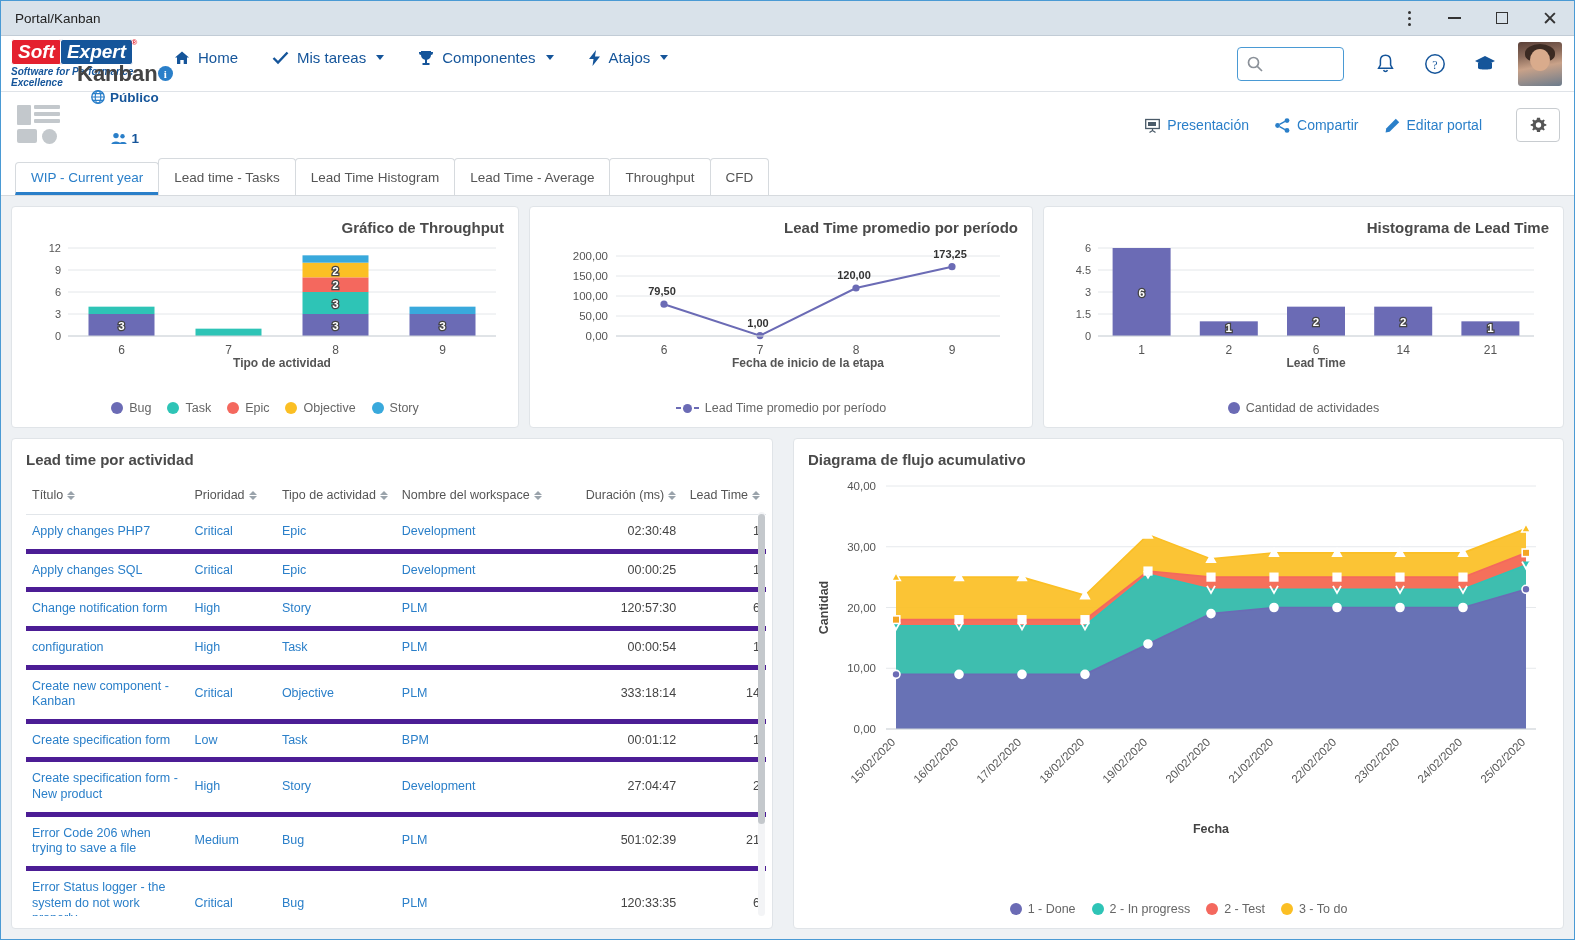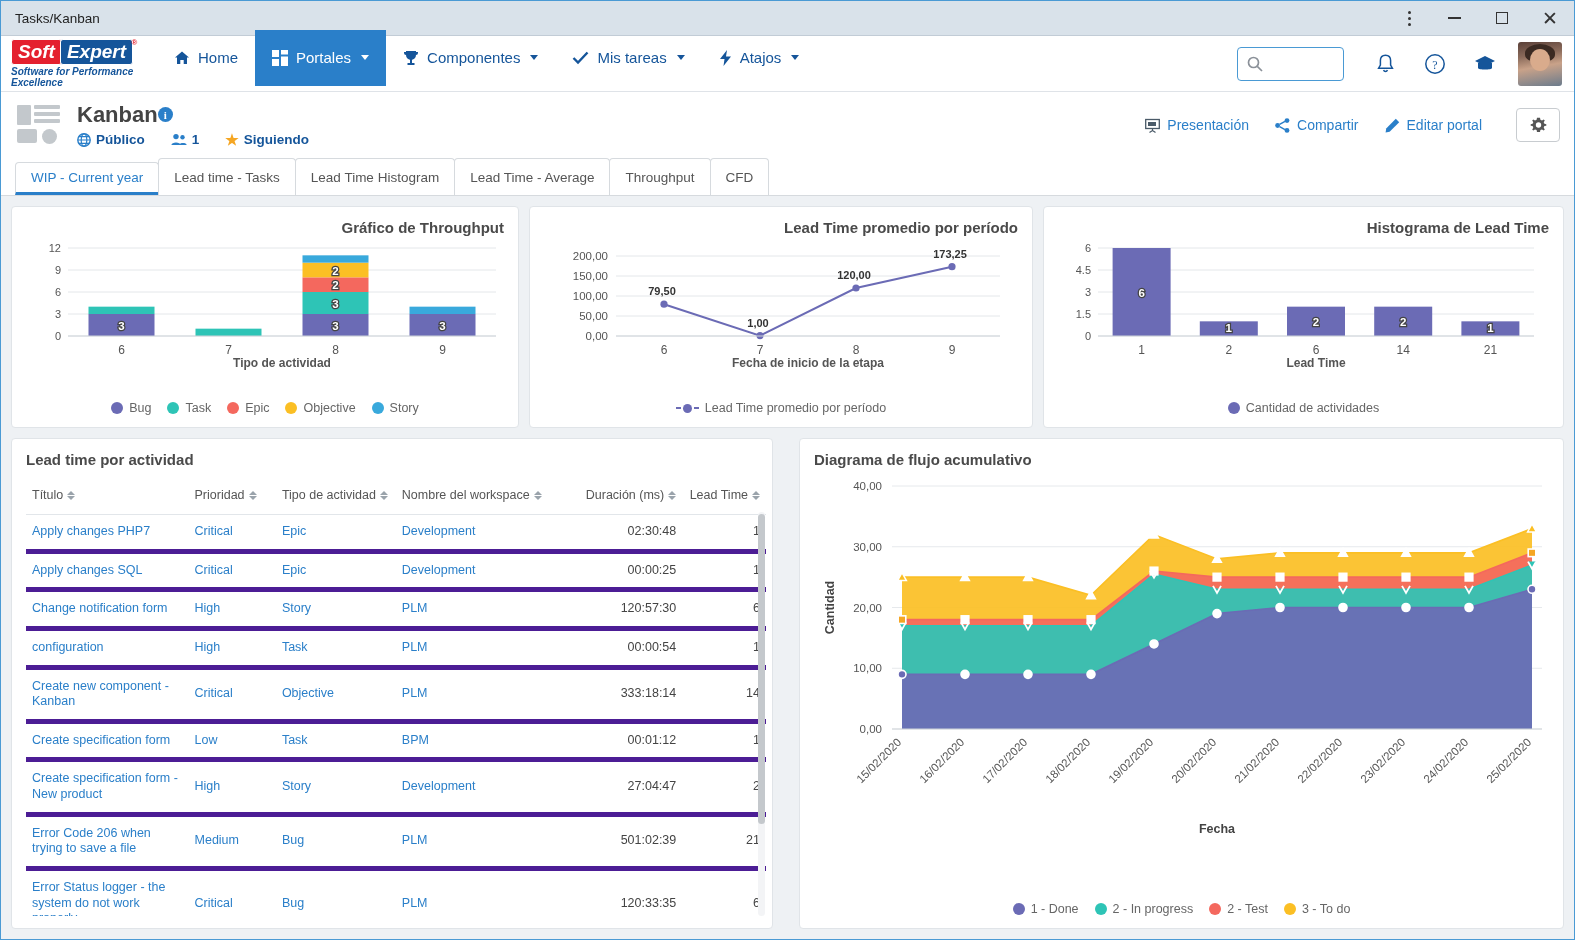--- a/index.html
+++ b/index.html
@@ -99,21 +99,21 @@
   }
   .pi-bar { position:absolute; background:#c3c8cc; border-radius:1px; }
   .portal-title-wrap { display: flex; flex-direction: column; gap: 3px; }
   .portal-title-row { display: flex; align-items: center; }
   .portal-title { font-size: 22px; font-weight: bold; color: #444; }
   .info-dot {
     width: 15px; height: 15px; border-radius: 50%; background: #2a7fc9; color: #fff;
     font-size: 11px; font-weight: bold; display: flex; align-items: center; justify-content: center;
     font-family: "Liberation Serif", serif;
   }
-  .portal-meta { display: flex; align-items: center; gap: 26px; font-size: 13.5px; }
+  .portal-meta { display: flex; align-items: center; gap: 26px; font-size: 13.5px; flex-direction: column; }
   .meta-item { display: flex; align-items: center; gap: 5px; color: #15559a; font-weight: bold; }
   .meta-item.follow { color: #15559a; }
   .star { color: #f5a623; font-size: 15px; }
   .hdr-actions { margin-left: auto; display: flex; align-items: center; gap: 26px; }
   .hdr-link { display: flex; align-items: center; gap: 7px; color: #2a7fc9; font-size: 14px; cursor:pointer;}
   .gear-btn {
     width: 44px; height: 34px; border: 1px solid #c8ccd0; border-radius: 4px;
     display: flex; align-items: center; justify-content: center; margin-left: 8px;
     background: #fff; cursor: pointer;
   }
@@ -127,21 +127,21 @@
     border: 1px solid #d6dade; border-bottom: none; background: #fff;
     padding: 0 15px; height: 37px; display: flex; align-items: center;
     font-size: 13.5px; color: #555; border-radius: 4px 4px 0 0; margin-right: -1px; cursor: pointer;
     white-space: nowrap;
   }
   .tab.active { color: #2a7fc9; border-bottom: 3px solid #2a7fc9; height: 33px; }
 
   
   .content { flex: 1; background: #eef1f4; padding: 10px; display: flex; flex-direction: column; gap: 10px; overflow: hidden; }
   .row1 { display: flex; gap: 10px; height: 222px; flex: 0 0 222px; text-align: right; }
-  .row2 { display: flex; gap: 26px; flex: 1; min-height: 0; }
+  .row2 { display: flex; gap: 20px; flex: 1; min-height: 0; }
   .card {
     background: #fff; border: 1px solid #e0e4e8; border-radius: 4px;
     padding: 12px 14px; display: flex; flex-direction: column; overflow: hidden;
   }
   .card-title { font-size: 15px; font-weight: bold; color: #4a4a4a; margin-bottom: 4px; }
   .card-1 { flex: 0 0 508px; }
   .card-2 { flex: 0 0 504px; }
   .card-3 { flex: 1; }
   .card-table { flex: 0 0 762px; padding-right: 6px; }
   .card-cfd { flex: 1; }
@@ -188,21 +188,21 @@
     position: absolute; right: 1px; top: 40px; width: 7px; bottom: 0;
     background: #f3f4f6; border-radius: 4px;
   }
 </style>
 </head>
 <body>
 
 <div class="window">
 
   <div class="titlebar">
-    <span class="titlebar-text">Tasks/Kanban</span>
+    <span class="titlebar-text">Portal/Kanban</span>
     <span class="titlebar-spacer"></span>
     <div class="win-btn kebab">
       <span class="kebab-dots">
           <i></i>
           <i></i>
           <i></i>
         </span>
     </div>
     <div class="win-btn">
         <span class="minimize-glyph"></span>
@@ -227,42 +227,32 @@
       <div class="logo-tag">Software for Performance Excellence</div>
     </div>
 
     <div class="navitems">
       <div class="navitem">
         <svg width="16" height="16" viewBox="0 0 16 16">
             <path d="M8 1.5 L1 7.5 H3 V14 H6.3 V10 H9.7 V14 H13 V7.5 H15 Z" fill="currentColor"></path>
           </svg>
         <span>Home</span>
       </div>
-      <div class="navitem active">
-        <svg width="16" height="16" viewBox="0 0 16 16">
-          <rect x="0" y="0" width="7" height="7" fill="currentColor"></rect>
-            <rect x="9" y="0" width="7" height="4.5" fill="currentColor"></rect>
-          <rect x="0" y="9" width="7" height="7" fill="currentColor"></rect>
-            <rect x="9" y="6.5" width="7" height="9.5" fill="currentColor"></rect>
-        </svg>
-        <span>Portales</span>
+      <div class="navitem">
+        <svg width="17" height="16" viewBox="0 0 17 16">
+            <path d="M1.5 8 L6 12.5 L15.5 2.5" stroke="currentColor" stroke-width="2.4" fill="none"></path>
+          </svg>
+        <span>Mis tareas</span>
         <span class="caret"></span>
       </div>
       <div class="navitem">
         <svg width="16" height="16" viewBox="0 0 16 16">
             <path d="M3 1 H13 V5 A5 5 0 0 1 3 5 Z M1 2 H3 V5 A2 2 0 0 1 1 3 Z M15 2 H13 V5 A2 2 0 0 0 15 3 Z M7 9 H9 V13 H7 Z M4.5 13 H11.5 V15 H4.5 Z" fill="currentColor"></path>
           </svg>
         <span>Componentes</span>
-        <span class="caret"></span>
-      </div>
-      <div class="navitem">
-        <svg width="17" height="16" viewBox="0 0 17 16">
-            <path d="M1.5 8 L6 12.5 L15.5 2.5" stroke="currentColor" stroke-width="2.4" fill="none"></path>
-          </svg>
-        <span>Mis tareas</span>
         <span class="caret"></span>
       </div>
       <div class="navitem">
         <svg width="13" height="16" viewBox="0 0 13 16">
             <path d="M8 0 L1 9 H5.5 L4.5 16 L12 6.5 H7 Z" fill="currentColor"></path>
           </svg>
         <span>Atajos</span>
         <span class="caret"></span>
       </div>
     </div>

